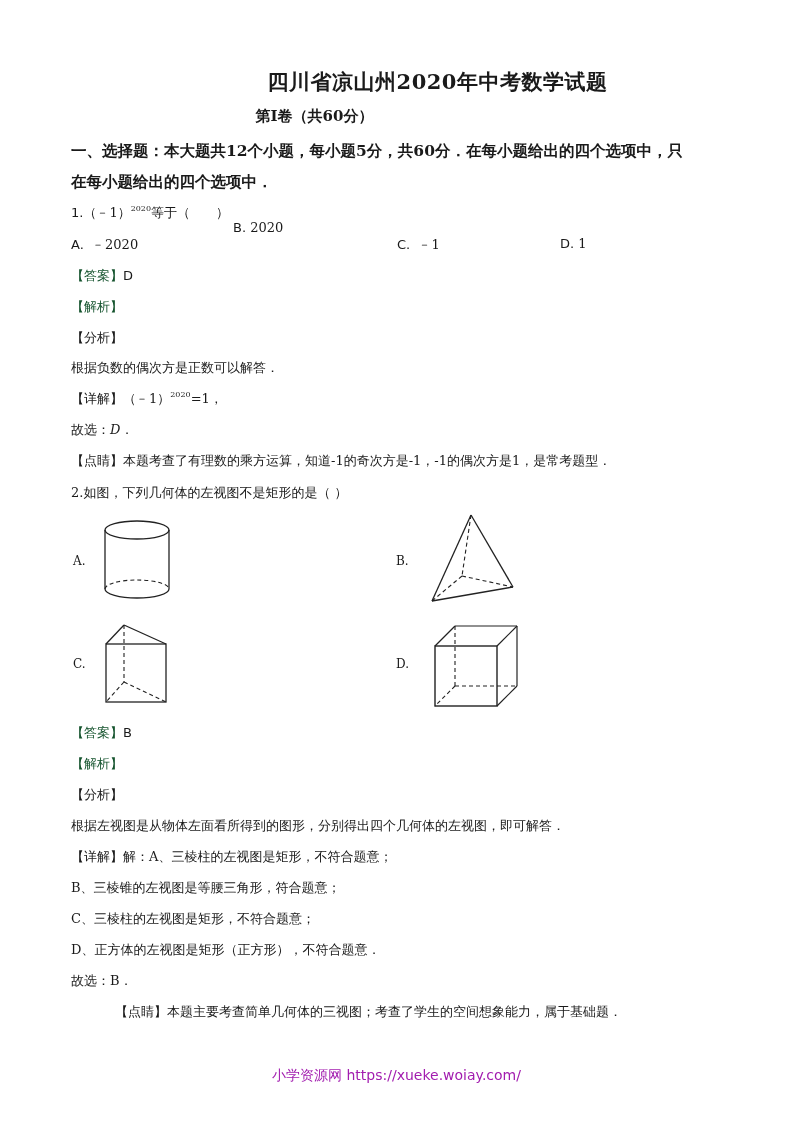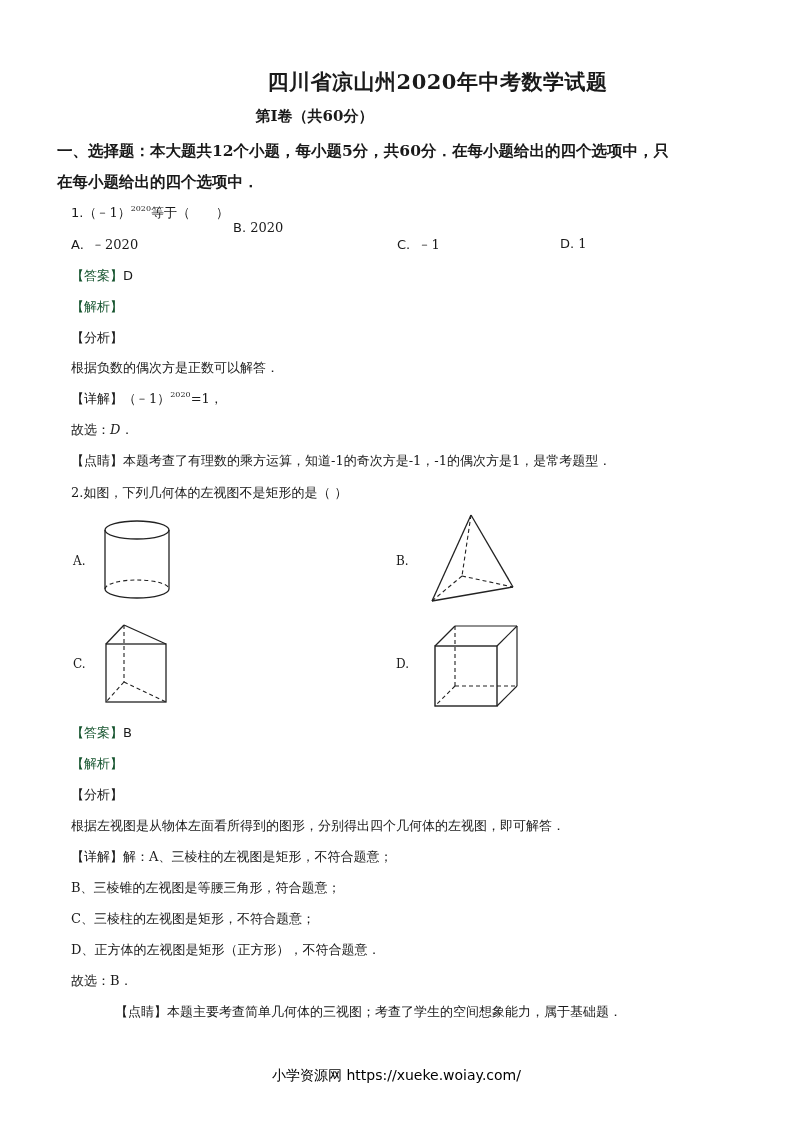--- a/index.html
+++ b/index.html
@@ -1,29 +1,29 @@
 <!DOCTYPE html>
 <html><head>
 <meta charset="utf-8">
 <style>
   html, body { margin: 0; padding: 0; background: #ffffff; }
   body { width: 793px; height: 1122px; position: relative; overflow: hidden;
          font-family: "DejaVu Serif", "Liberation Serif", serif; color: #1a1a1a; }
   .abs { position: absolute; white-space: nowrap; }
   .title { left: 0; width: 793px; text-align: center; top: 68px; font-size: 21px; font-weight: bold; letter-spacing: 0.5px; padding-left: 41px; }
   .subtitle { left: 0; width: 629px; text-align: center; top: 107px; font-size: 15px; font-weight: bold; }
-  .section { left: 57px; font-size: 15.5px; font-weight: bold; }
+  .section { left: 71px; font-size: 15.5px; font-weight: bold; }
   .line { left: 71px; font-size: 13px; }
   .sans { font-family: "DejaVu Sans", "Liberation Sans", sans-serif; }
   .blue { color: #14532d; }
   sup { font-size: 8px; vertical-align: 6px; }
   .opt { font-size: 13px; }
   .fig { position: absolute; }
   .fig-label { position: absolute; font-size: 12px; }
-  .footer { left: 0; width: 793px; text-align: center; top: 1067px; font-size: 14px; color: #000000; font-family: "DejaVu Sans", "Liberation Sans", sans-serif; }
+  .footer { left: 0; width: 793px; text-align: center; top: 1067px; font-size: 14px; color: #a21caf; font-family: "DejaVu Sans", "Liberation Sans", sans-serif; }
   .it { font-style: italic; }
 </style>
 </head>
 <body>
 
 <div class="abs title">四川省凉山州2020年中考数学试题</div>
 <div class="abs subtitle">第Ⅰ卷（共60分）</div>
 
 <div class="abs section" style="top:141px;">一、选择题：本大题共12个小题，每小题5分，共60分．在每小题给出的四个选项中，只</div>
 <div class="abs section" style="top:172px;">在每小题给出的四个选项中．</div>

